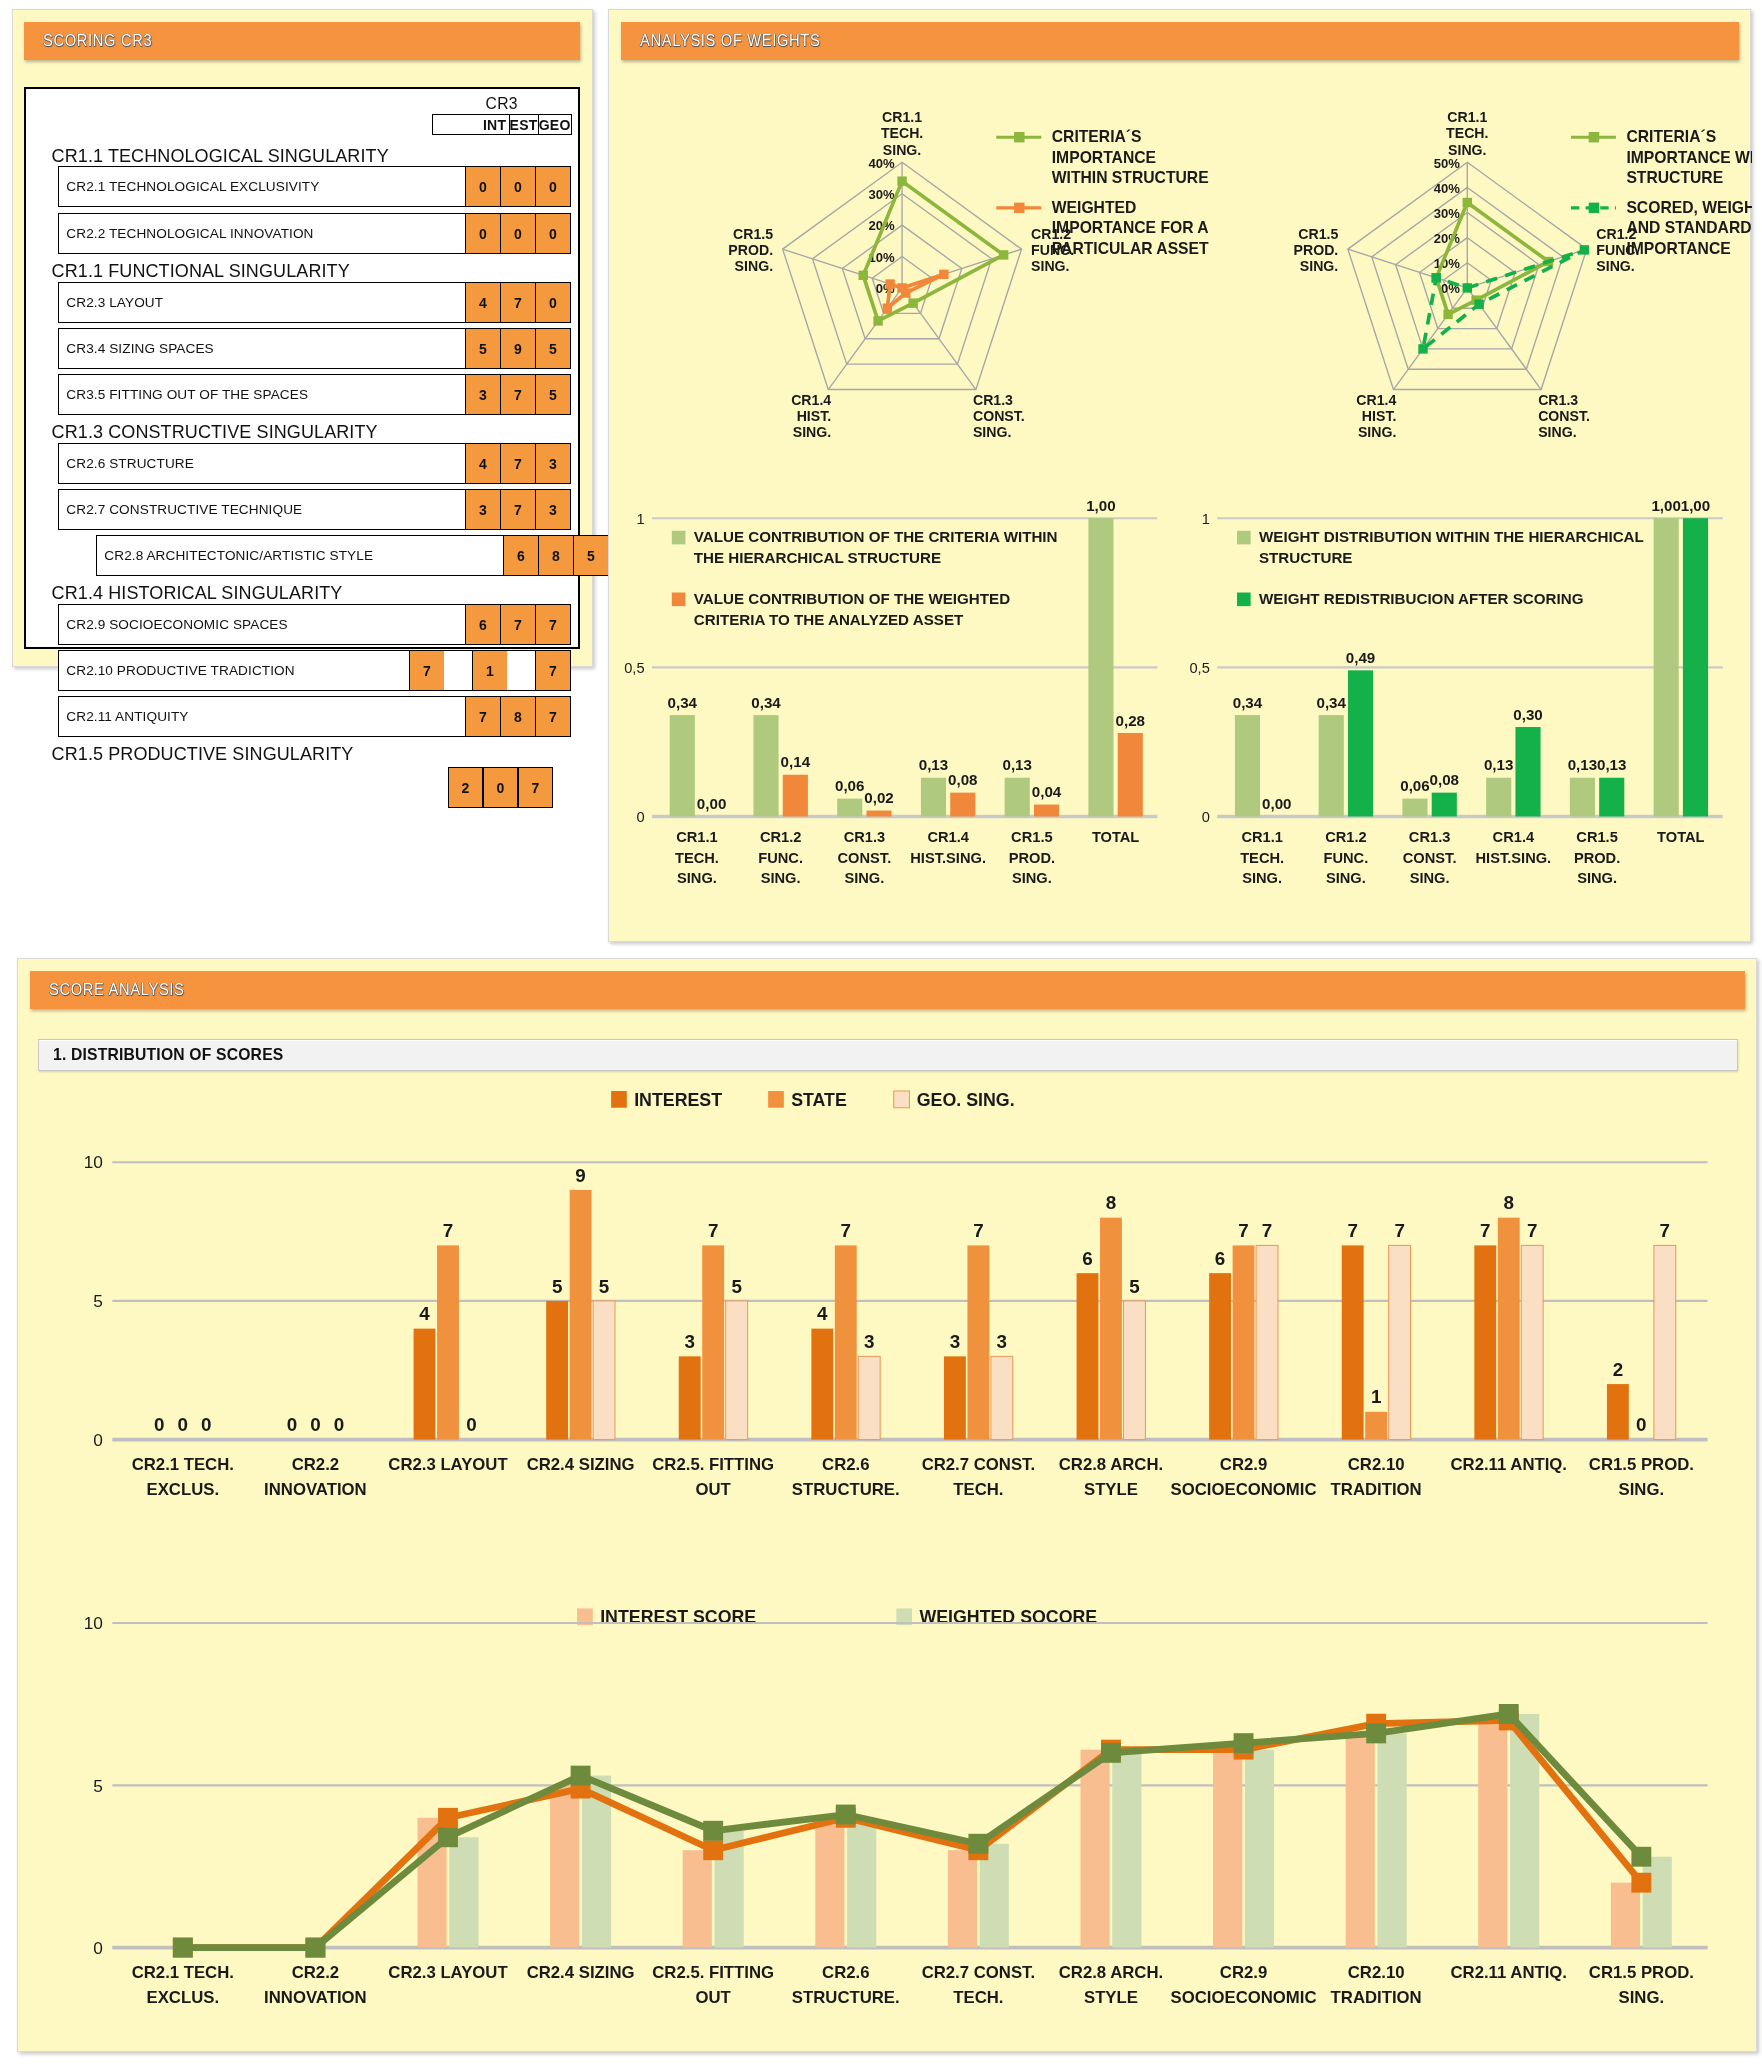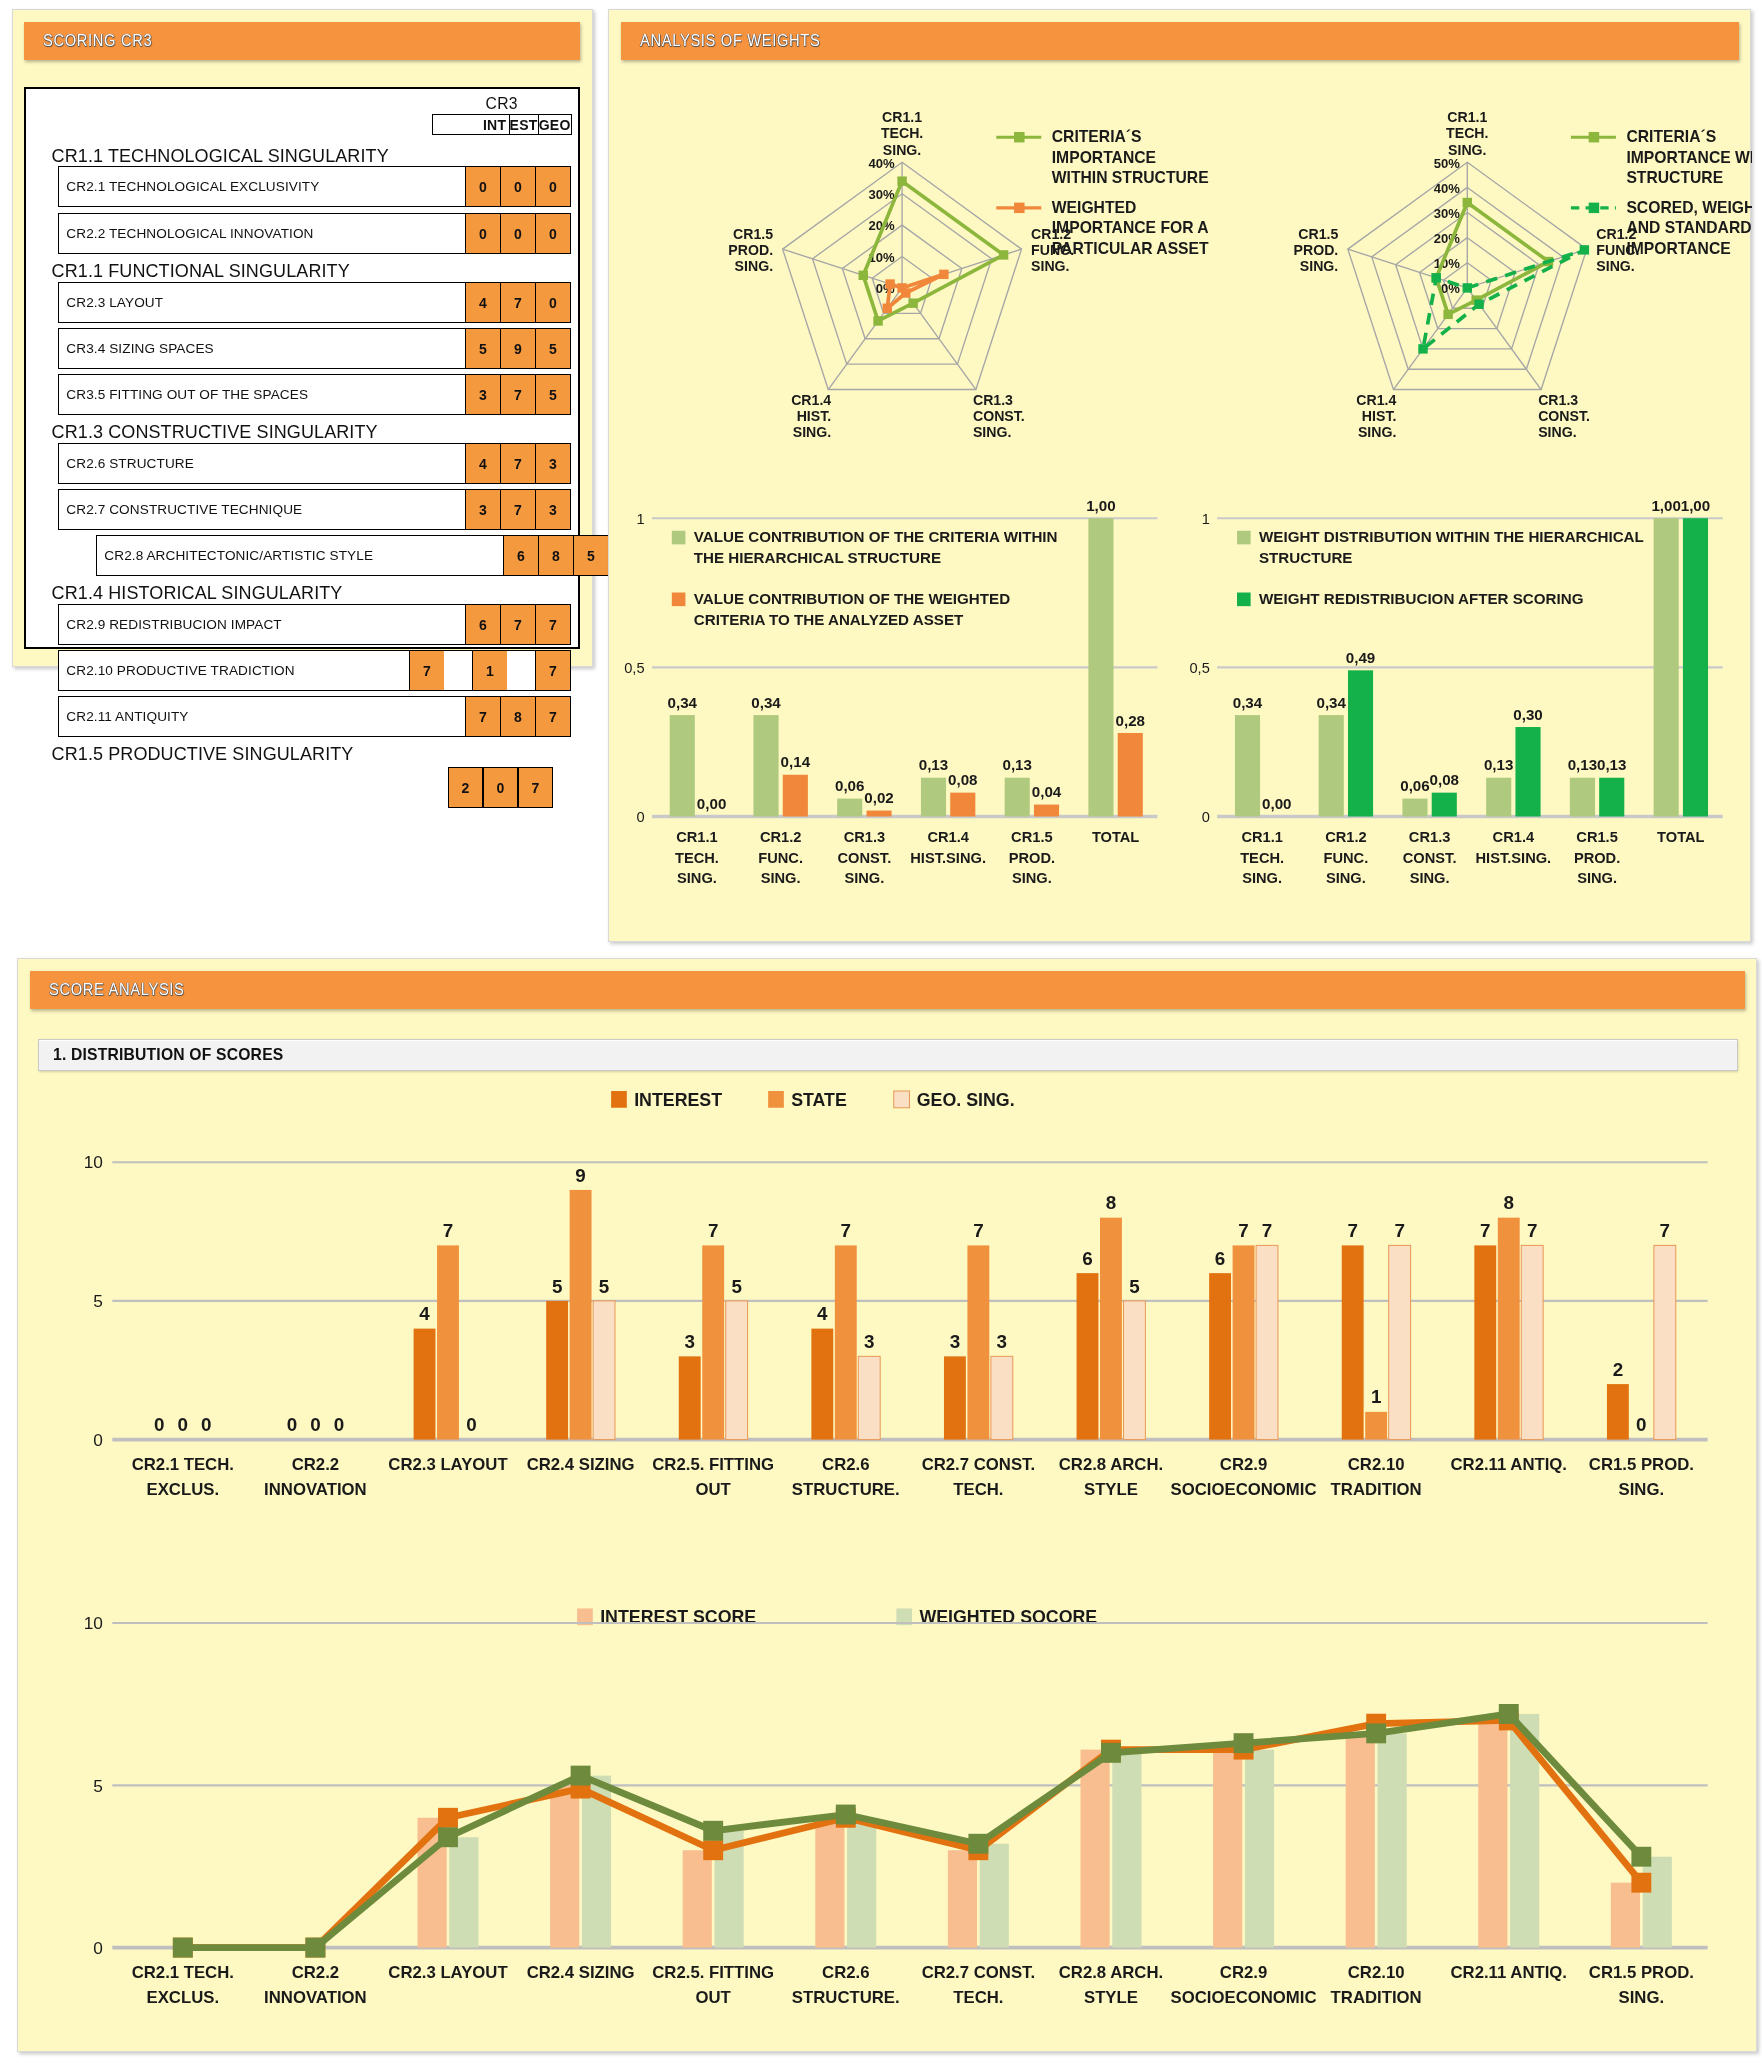--- a/index.html
+++ b/index.html
@@ -153,21 +153,21 @@
       </div>
       <div class="crow" style="top:446px;margin-left:38px;">
         <div class="lbl">CR2.8   ARCHITECTONIC/ARTISTIC STYLE</div>
         <div class="cell">6</div>
         <div class="cell">8</div>
         <div class="cell">5</div>
       </div>
 
       <div class="grp" style="top:494px;">CR1.4  HISTORICAL SINGULARITY</div>
       <div class="crow" style="top:515px;">
-        <div class="lbl">CR2.9   REDISTRIBUCION IMPACT</div>
+        <div class="lbl">CR2.9   SOCIOECONOMIC SPACES</div>
         <div class="cell">6</div>
         <div class="cell">7</div>
         <div class="cell">7</div>
       </div>
       <div class="crow" style="top:561px;gap:28px;">
         <div class="lbl">CR2.10   PRODUCTIVE TRADICTION</div>
         <div class="cell">7</div>
         <div class="cell">1</div>
         <div class="cell">7</div>
       </div>

